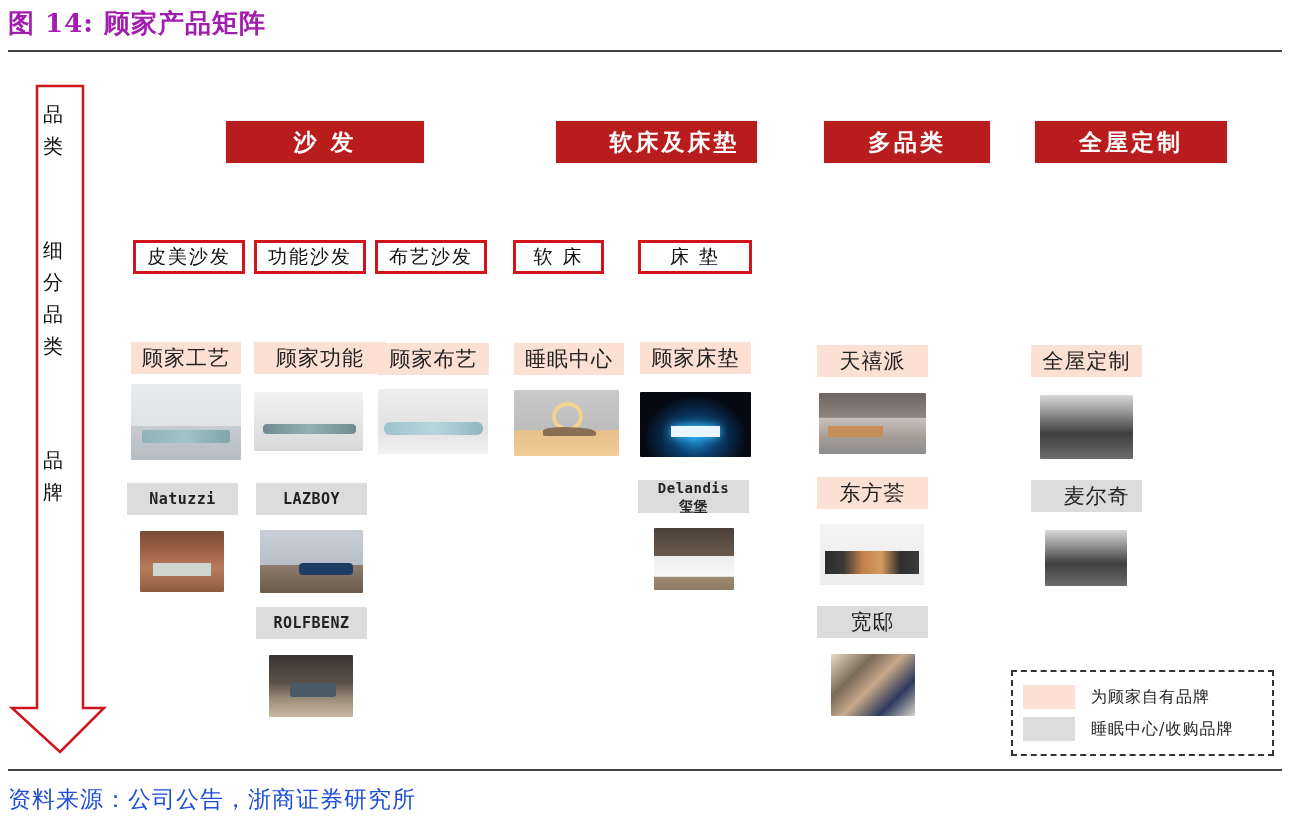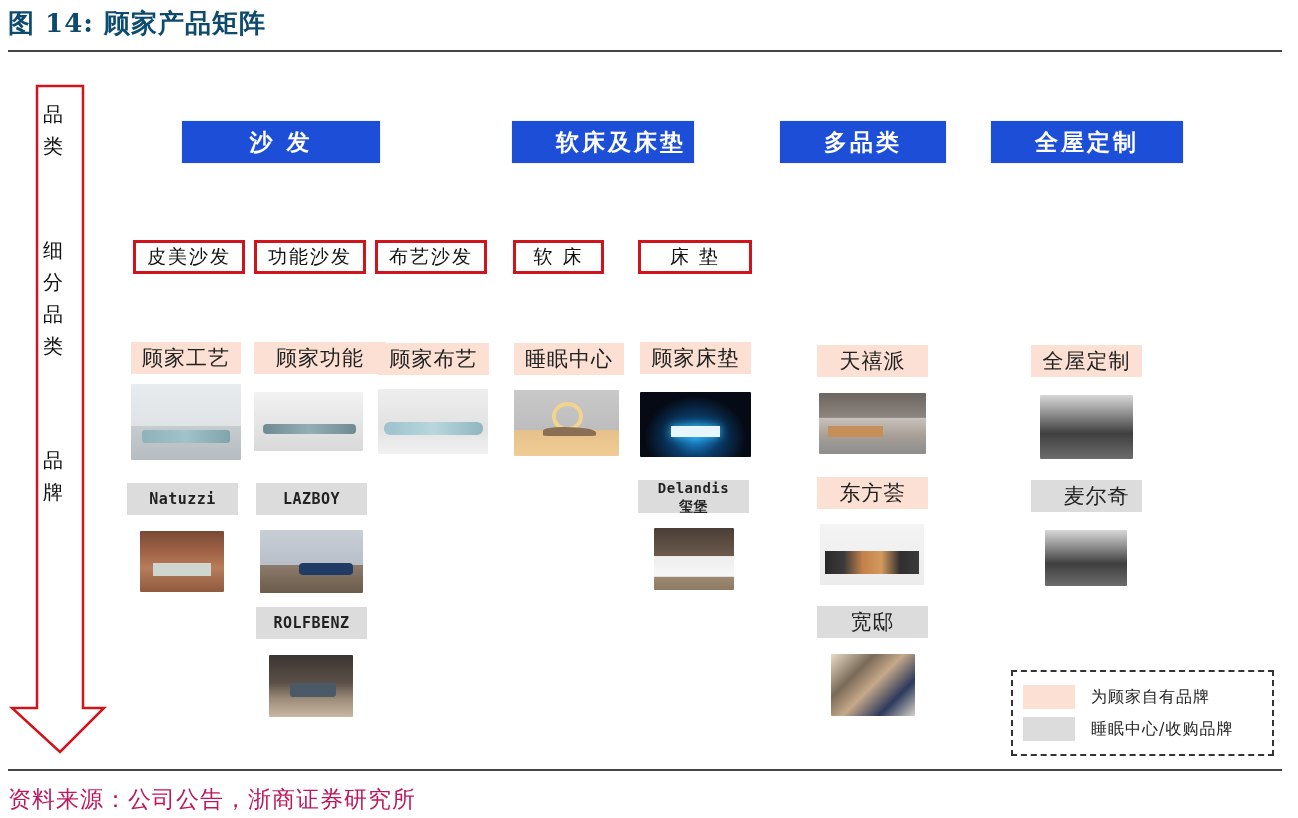--- a/index.html
+++ b/index.html
@@ -1,30 +1,30 @@
 <!DOCTYPE html>
 <html><head>
 <meta charset="utf-8">
 <style>
   * { box-sizing: border-box; margin: 0; padding: 0; }
   html, body { width: 1298px; height: 818px; background: #ffffff; overflow: hidden; }
   body { position: relative; font-family: "DejaVu Sans", sans-serif; color: #111; }
 
-  .fig-title { position: absolute; left: 8px; top: 6px; font-family: "DejaVu Serif", serif; font-weight: bold; font-size: 26px; color: #0c4a6e; letter-spacing: 1px; }
+  .fig-title { position: absolute; left: 8px; top: 6px; font-family: "DejaVu Serif", serif; font-weight: bold; font-size: 26px; color: #a21caf; letter-spacing: 1px; }
   .rule { position: absolute; left: 8px; right: 16px; height: 2px; background: #444; }
   .rule.top { top: 50px; }
   .rule.bottom { top: 769px; }
-  .source { position: absolute; left: 8px; top: 784px; font-family: "DejaVu Serif", serif; font-size: 23px; color: #be185d; letter-spacing: 1px; }
+  .source { position: absolute; left: 8px; top: 784px; font-family: "DejaVu Serif", serif; font-size: 23px; color: #1d4ed8; letter-spacing: 1px; }
 
   
   .arrow { position: absolute; left: 8px; top: 84px; width: 100px; height: 672px; }
   .arrow-labels { position: absolute; left: 30px; width: 46px; text-align: center; font-family: "DejaVu Serif", serif; font-size: 20px; line-height: 32px; color: #111; }
 
   
-  .cat { position: absolute; top: 121px; height: 42px; background: #1d4ed8; color: #fff; font-family: "DejaVu Serif", serif; font-weight: bold; font-size: 23px; display: flex; align-items: center; justify-content: center; letter-spacing: 3px; box-shadow: 0 0 1px rgba(0,0,0,0.3); }
+  .cat { position: absolute; top: 121px; height: 42px; background: #b91c1c; color: #fff; font-family: "DejaVu Serif", serif; font-weight: bold; font-size: 23px; display: flex; align-items: center; justify-content: center; letter-spacing: 3px; box-shadow: 0 0 1px rgba(0,0,0,0.3); margin-left: 44px; }
 
   
   .sub { position: absolute; top: 240px; height: 34px; border: 3px solid #d0141c; background: #fff; font-family: "DejaVu Serif", serif; font-size: 19px; display: flex; align-items: center; justify-content: center; letter-spacing: 2px; color: #111; }
 
   
   .tag { position: absolute; height: 32px; display: flex; align-items: center; justify-content: center; font-family: "DejaVu Serif", serif; font-size: 21px; color: #222; text-align: center; line-height: 18px; letter-spacing: 1px; }
   .tag.own { background: #fbe0d3; }
   .tag.partner { background: #dcdcdc; }
   .tag.latin { font-family: "DejaVu Sans Mono", monospace; font-weight: bold; font-size: 15px; letter-spacing: 0.5px; }
 
@@ -76,21 +76,21 @@
 <div class="arrow-labels" style="top:98px; white-space:pre-line;">品
 类</div>
 <div class="arrow-labels" style="top:234px; white-space:pre-line;">细
 分
 品
 类</div>
 <div class="arrow-labels" style="top:444px; white-space:pre-line;">品
 牌</div>
 
 <div class="cat" style="left:182px; width:198px;">沙 发</div>
-<div class="cat" style="left:512px; width:182px;padding-left:36px;">软床及床垫</div>
+<div class="cat" style="left:512px; width:201px;padding-left:36px;">软床及床垫</div>
 <div class="cat" style="left:780px; width:166px;">多品类</div>
 <div class="cat" style="left:991px; width:192px;">全屋定制</div>
 
 <div class="sub" style="left:133px; width:112px;">皮美沙发</div>
 <div class="sub" style="left:254px; width:112px;">功能沙发</div>
 <div class="sub" style="left:375px; width:112px;">布艺沙发</div>
 <div class="sub" style="left:513px; width:91px;">软 床</div>
 <div class="sub" style="left:638px; width:114px;">床 垫</div>
 
 <div class="tag own" style="left:131px; top:342px; width:110px;">顾家工艺</div>

